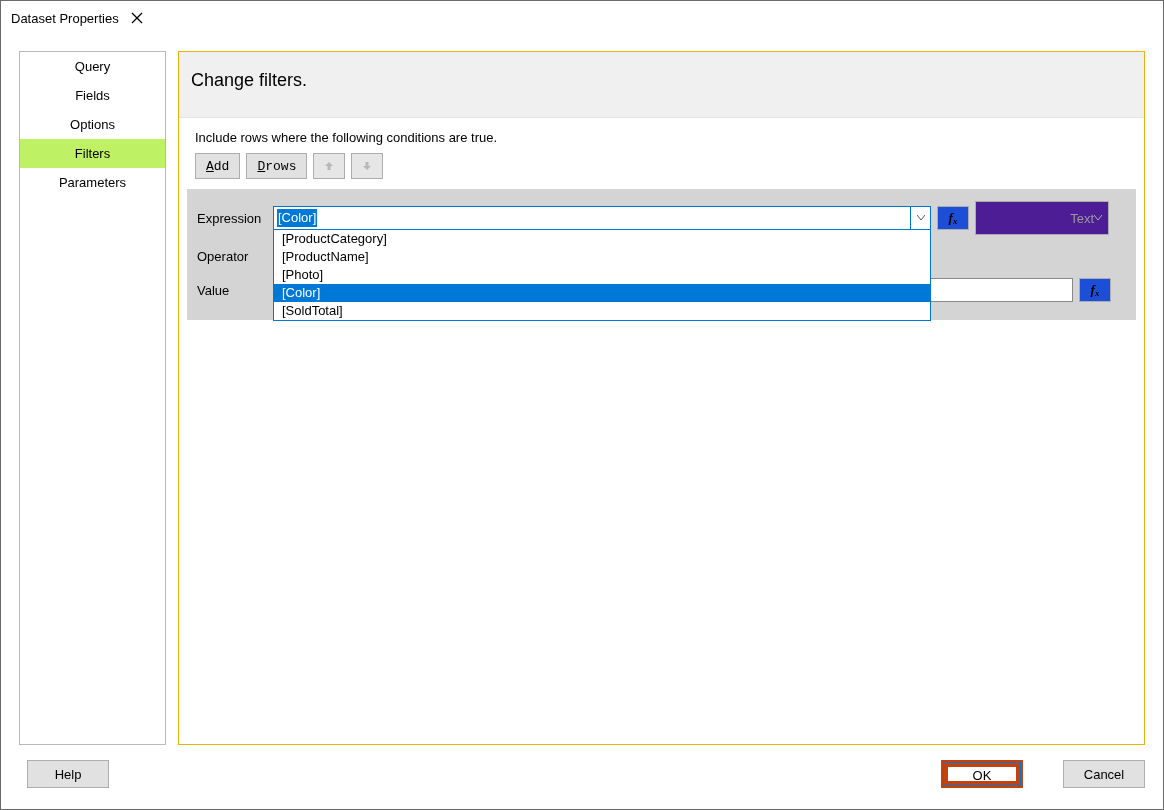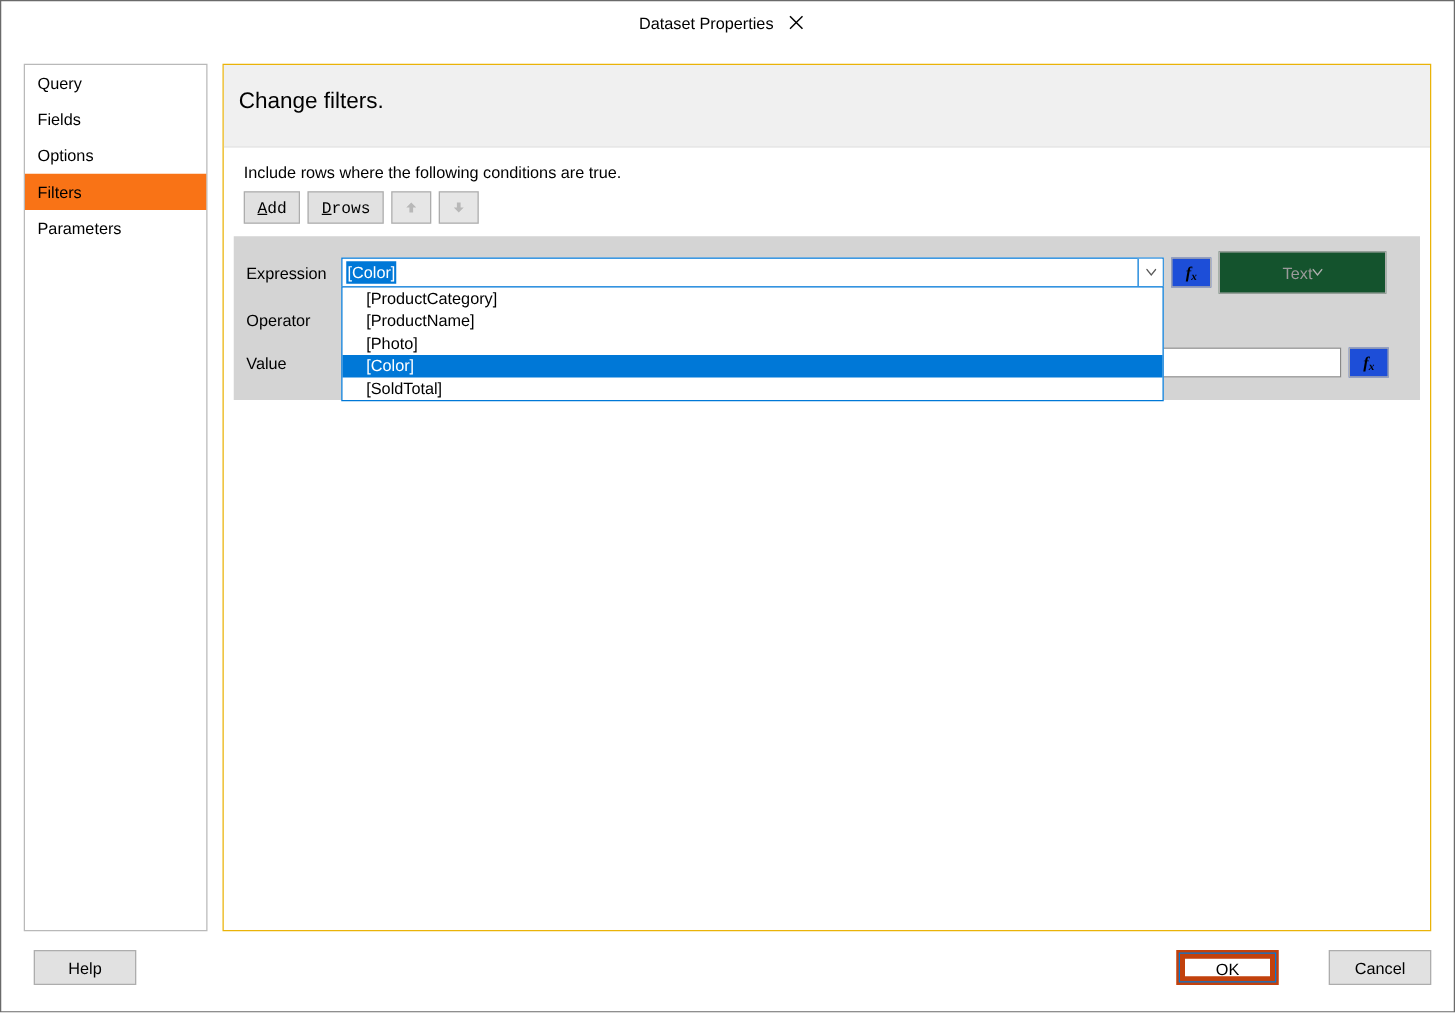--- a/index.html
+++ b/index.html
@@ -17,49 +17,50 @@
     border: 1px solid #6a6a6a;
     background: #fff;
     display: flex;
     flex-direction: column;
     position: relative;
   }
   .titlebar {
     height: 34px;
     display: flex;
     align-items: center;
-    justify-content: center;
+    justify-content: flex-start;
     padding: 0 8px 0 10px;
     font-size: 13px;
   }
   .titlebar .title { }
   .titlebar .close {
     width: 36px; height: 28px;
     display: flex; align-items: center; justify-content: center;
     cursor: default;
   }
   .titlebar .close svg { width: 12px; height: 12px; }
   .content-outer {
     flex: 1;
     padding: 16px 18px 8px 18px;
     display: flex;
     gap: 12px;
   }
   .side-panel {
     width: 147px;
     border: 1px solid #b9b9b9;
     background: #fff;
+    text-align: center;
   }
   .side-item {
     padding: 7px 10px;
     font-size: 13px;
     cursor: default;
   }
   .side-item.selected {
-    background: #f97316;
+    background: #bef264;
   }
   .main-panel {
     flex: 1;
     border: 1px solid #eab308;
     background: #fff;
     display: flex;
     flex-direction: column;
     overflow: hidden;
   }
   .main-header {
@@ -153,21 +154,21 @@
   .combo-chevron svg { width: 8px; height: 6px; }
   .dropdown-list {
     position: absolute;
     left: 0px; top: 23px;
     width: 658px;
     background: #fff;
     border: 1px solid #0078d7;
     z-index: 10;
   }
   .dropdown-list .opt {
-    padding: 0px 19px;
+    padding: 0px 8px;
     font-size: 13px;
     line-height: 18px;
     cursor: default;
   }
   .dropdown-list .opt.hl {
     background: #0078d7;
     color: #fff;
   }
   .fx-btn {
     width: 32px; height: 24px;
@@ -179,27 +180,27 @@
     font-style: italic;
     font-weight: bold;
     font-family: "Times New Roman", serif;
     font-size: 13px;
     margin-right: 6px;
   }
   .fx-btn .fx-sub { font-size: 9px; font-style: italic; position: relative; top: 2px; }
   .type-combo {
     width: 134px; height: 24px;
     border: 1px solid #adadad;
-    background: #14532d;
+    background: #4c1d95;
     color: #888;
     font-size: 13px;
     padding: 16px 6px;
     display: flex;
     align-items: center;
-    justify-content: center;
+    justify-content: flex-end;
   }
   .type-combo.disabled { color: #9a9a9a; }
   .value-input {
     flex: 1;
     max-width: 800px;
     height: 24px;
     border: 1px solid #888;
     background: #fff;
     font-family: inherit;
     font-size: 13px;

